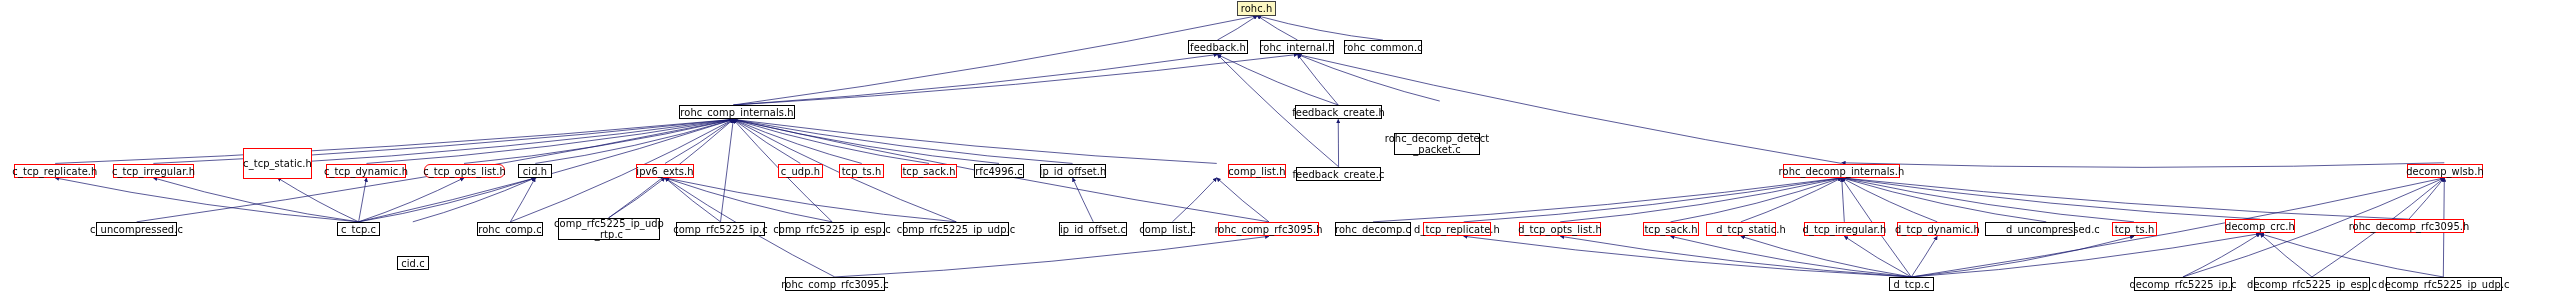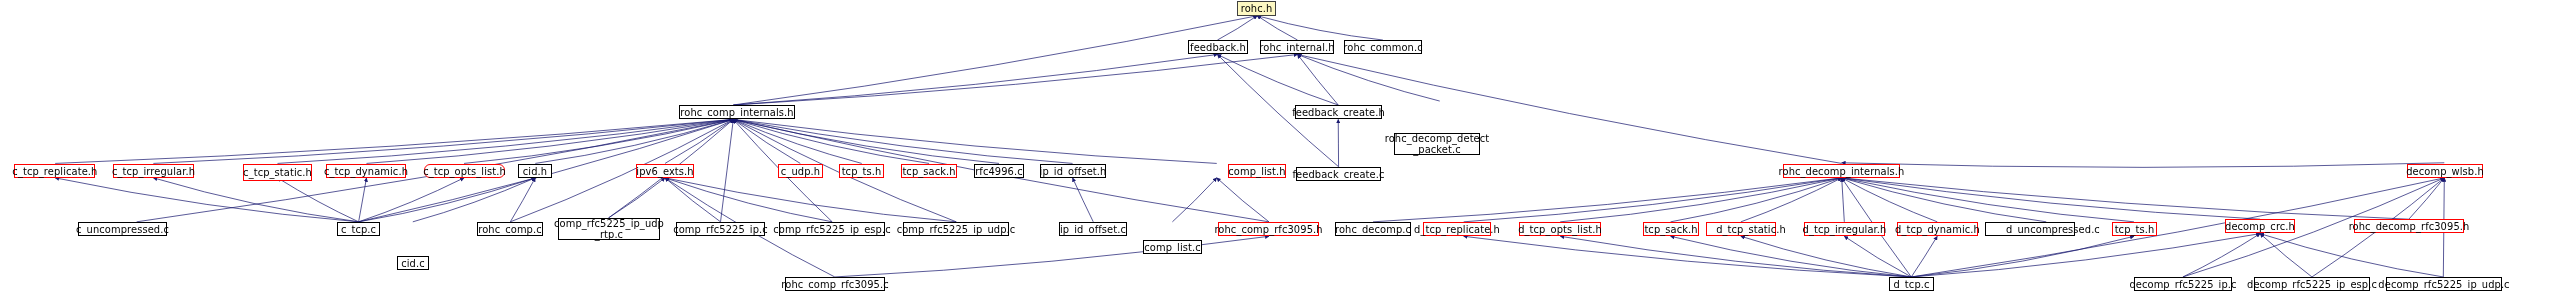--- a/index.html
+++ b/index.html
@@ -128,42 +128,42 @@
       <div class="node" style="left: 1188px; top: 40px; width: 60px; height: 14.4px;">feedback.h</div>
       <div class="node" style="left: 1260px; top: 40px; width: 74px; height: 14.4px;">rohc_internal.h</div>
       <div class="node" style="left: 1344px; top: 40px; width: 78px; height: 14.4px;">rohc_common.c</div>
       <div class="node" style="left: 679px; top: 105px; width: 116px; height: 14.4px;">rohc_comp_internals.h</div>
       <div class="node" style="left: 1295px; top: 105px; width: 87px; height: 14.4px;">feedback_create.h</div>
       <div class="node" style="left: 1394px; top: 101px; width: 86px; height: 22px; margin-top: 32px;">rohc_decomp_detect
 _packet.c</div>
       <div class="node" style="left: 1296px; top: 167px; width: 85px; height: 14.4px;">feedback_create.c</div>
       <div class="node red" style="left: 14.4px; top: 164px; width: 81px; height: 14.4px;">c_tcp_replicate.h</div>
       <div class="node red" style="left: 113px; top: 164px; width: 81px; height: 14.4px;">c_tcp_irregular.h</div>
-      <div class="node red" style="left: 243px; top: 164px; width: 69px; height: 17px;">c_tcp_static.h</div>
+      <div class="node red" style="left: 243px; top: 148px; width: 69px; height: 31px;">c_tcp_static.h</div>
       <div class="node red" style="left: 326px; top: 164px; width: 80px; height: 14.4px;">c_tcp_dynamic.h</div>
       <div class="node red" style="left: 424px; top: 164px; width: 81px; height: 14.4px; border-radius: 6px;">c_tcp_opts_list.h</div>
       <div class="node" style="left: 518px; top: 164px; width: 34px; height: 14.4px;">cid.h</div>
       <div class="node red" style="left: 636px; top: 164px; width: 58px; height: 14.4px;">ipv6_exts.h</div>
       <div class="node red" style="left: 778px; top: 164px; width: 45px; height: 14.4px;">c_udp.h</div>
       <div class="node red" style="left: 839px; top: 164px; width: 45px; height: 14.4px;">tcp_ts.h</div>
       <div class="node red" style="left: 901px; top: 164px; width: 56px; height: 14.4px;">tcp_sack.h</div>
       <div class="node" style="left: 974px; top: 164px; width: 50px; height: 14.4px;">rfc4996.c</div>
       <div class="node" style="left: 1040px; top: 164px; width: 66px; height: 14.4px;">ip_id_offset.h</div>
       <div class="node red" style="left: 1228px; top: 164px; width: 58px; height: 14.4px;">comp_list.h</div>
-      <div class="node" style="left: 78px; top: 222px; width: 89px; height: 14.4px;">c_uncompressed.c</div>
+      <div class="node" style="left: 96px; top: 222px; width: 81px; height: 14.4px;">c_uncompressed.c</div>
       <div class="node" style="left: 337px; top: 222px; width: 43px; height: 14.4px;">c_tcp.c</div>
       <div class="node" style="left: 397px; top: 222px; width: 32px; height: 14.4px; margin-top: 34px;">cid.c</div>
       <div class="node" style="left: 477px; top: 222px; width: 66px; height: 14.4px;">rohc_comp.c</div>
       <div class="node" style="left: 558px; top: 218px; width: 102px; height: 22px;">comp_rfc5225_ip_udp
 _rtp.c</div>
       <div class="node" style="left: 676px; top: 222px; width: 89px; height: 14.4px;">comp_rfc5225_ip.c</div>
       <div class="node" style="left: 779px; top: 222px; width: 106px; height: 14.4px;">comp_rfc5225_ip_esp.c</div>
       <div class="node" style="left: 903px; top: 222px; width: 106px; height: 14.4px;">comp_rfc5225_ip_udp.c</div>
       <div class="node" style="left: 1059px; top: 222px; width: 68px; height: 14.4px;">ip_id_offset.c</div>
-      <div class="node" style="left: 1143px; top: 240px; width: 59px; height: 14.4px;">comp_list.c</div>
+      <div class="node" style="left: 1143px; top: 222px; width: 49px; height: 14.4px;">comp_list.c</div>
       <div class="node red" style="left: 1218px; top: 222px; width: 101px; height: 14.4px;">rohc_comp_rfc3095.h</div>
       <div class="node" style="left: 1335px; top: 222px; width: 76px; height: 14.4px;">rohc_decomp.c</div>
       <div class="node" style="left: 785px; top: 277px; width: 100px; height: 14.4px;">rohc_comp_rfc3095.c</div>
       <div class="node red" style="left: 1783px; top: 164px; width: 117px; height: 14.4px;">rohc_decomp_internals.h</div>
       <div class="node red" style="left: 1423px; top: 222px; width: 68px; height: 14.4px;">d_tcp_replicate.h</div>
       <div class="node red" style="left: 1519px; top: 222px; width: 82px; height: 14.4px;">d_tcp_opts_list.h</div>
       <div class="node red" style="left: 1643px; top: 222px; width: 56px; height: 14.4px;">tcp_sack.h</div>
       <div class="node red" style="left: 1706px; top: 222px; width: 70px; height: 14.4px; padding-left: 20px;">d_tcp_static.h</div>
       <div class="node red" style="left: 1804px; top: 222px; width: 81px; height: 14.4px;">d_tcp_irregular.h</div>
       <div class="node red" style="left: 1897px; top: 222px; width: 81px; height: 14.4px;">d_tcp_dynamic.h</div>

